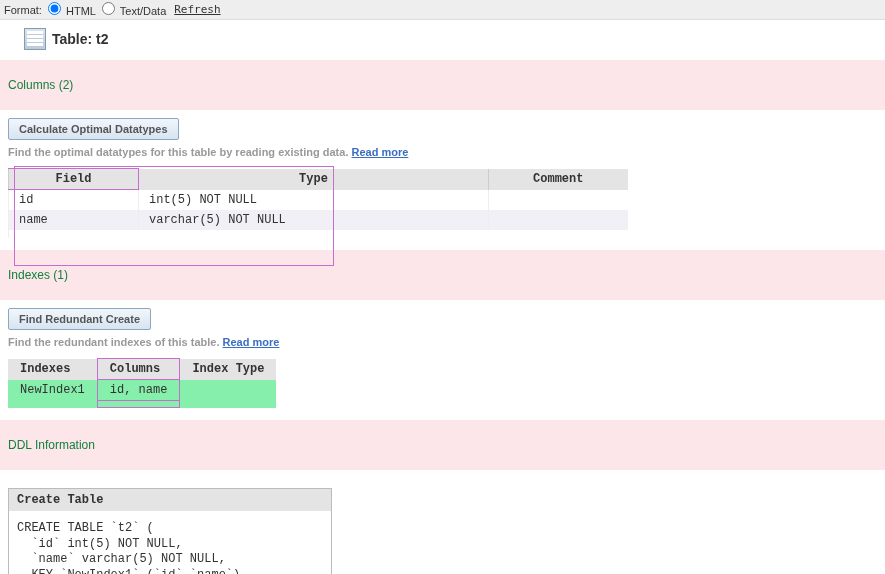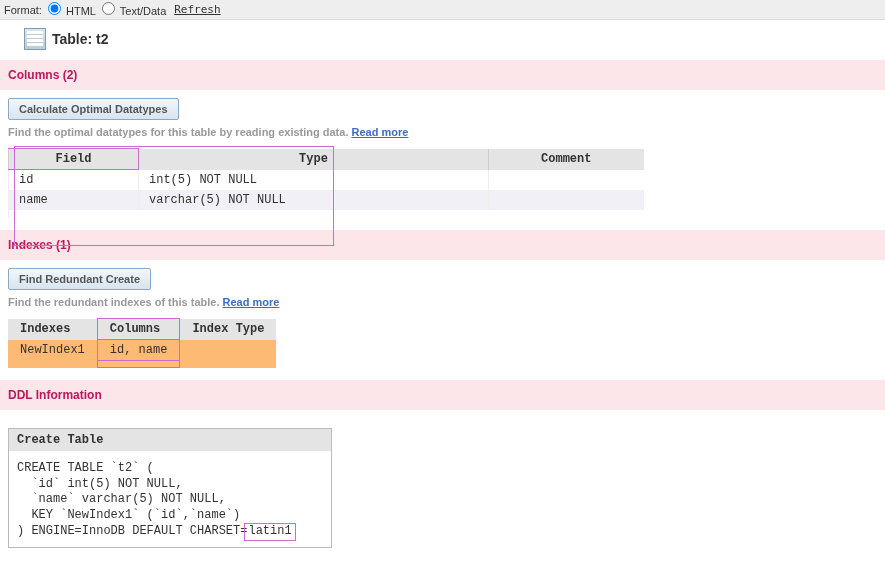--- a/index.html
+++ b/index.html
@@ -38,24 +38,24 @@
   }
   .table-icon::before {
     content:"";
     position:absolute; inset:2px;
     background: repeating-linear-gradient(#fff,#fff 3px,#bcd 3px,#bcd 4px),
                 repeating-linear-gradient(90deg,#fff,#fff 6px,#bcd 6px,#bcd 7px);
   }
   .title-text { font-size:14px; font-weight:bold; color:#333; }
   .section-hdr {
     background:#fce6ea;
-    color:#be185d;
-    font-weight:bold;
-    font-size:12px;
-    padding:8px 8px;
+    color:#15803d;
+    font-weight:normal;
+    font-size:12px;
+    padding:18px 8px;
     margin-top:4px;
   }
   .section-body { padding:8px; }
   .std-btn {
     font-family: Verdana, Arial, sans-serif;
     font-size:11px;
     font-weight:bold;
     color:#555;
     background: linear-gradient(#f2f6fb,#d7e4f1);
     border:1px solid #8aa8c4;
@@ -80,21 +80,21 @@
     border-left:1px solid #ccc;
   }
   .data-table td {
     padding:3px 10px;
     border-left:1px solid #eee;
   }
   .data-table tr.alt td { background:#f0f0f6; }
   .highlight-box-purple { border:1px solid #c86dcf; }
   .idx-table { border-collapse:collapse; margin-top:10px; font-family:"Courier New",monospace; font-size:12px; }
   .idx-table th { background:#e4e4e4; font-weight:bold; padding:3px 12px; text-align:left; }
-  .idx-table td { padding:3px 12px; background:#fdba74; }
+  .idx-table td { padding:3px 12px; background:#86efac; }
   .idx-col-cell { border:1px solid #c86dcf; }
   .ddl-box {
     border:1px solid #bbb;
     width:324px;
     margin-top:10px;
   }
   .ddl-head {
     background:#e4e4e4;
     font-family:"Courier New",monospace;
     font-weight:bold;
@@ -155,21 +155,21 @@
   <div class="hint">
     <span>Find the optimal datatypes for this table by reading existing data.</span>
     <a href="#">Read more</a>
   </div>
 
   <table class="data-table">
     <tbody>
         <tr>
       <th style="width:130px" class="highlight-box-purple">Field</th>
       <th style="width:350px">Type</th>
-      <th style="width:155px">Comment</th>
+      <th style="width:139px">Comment</th>
     </tr>
     <tr>
       <td>id</td>
       <td>int(5) NOT NULL</td>
       <td></td>
     </tr>
     <tr class="alt">
       <td>name</td>
       <td>varchar(5) NOT NULL</td>
       <td></td>

